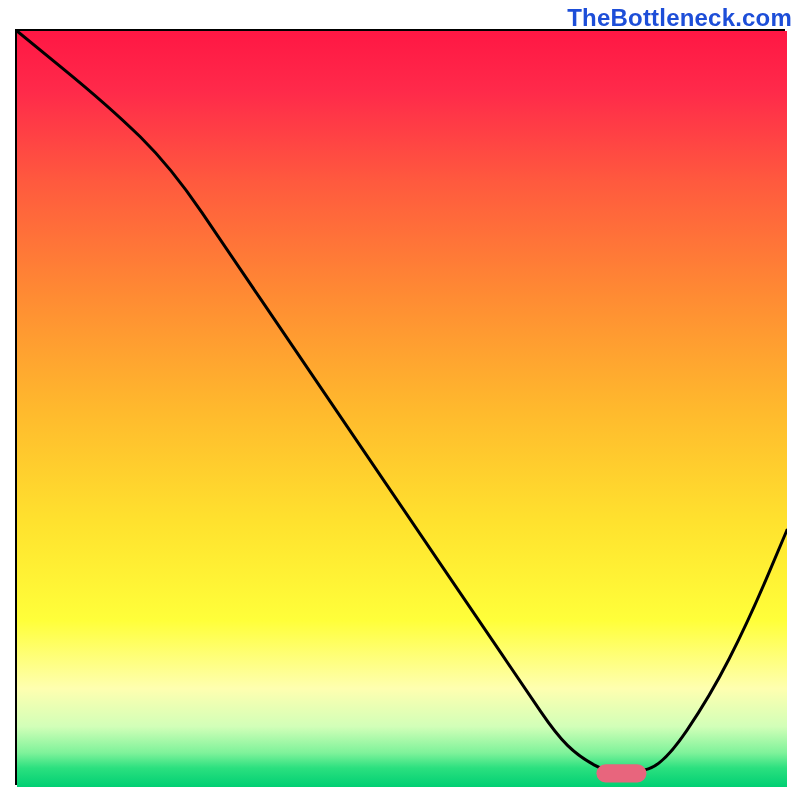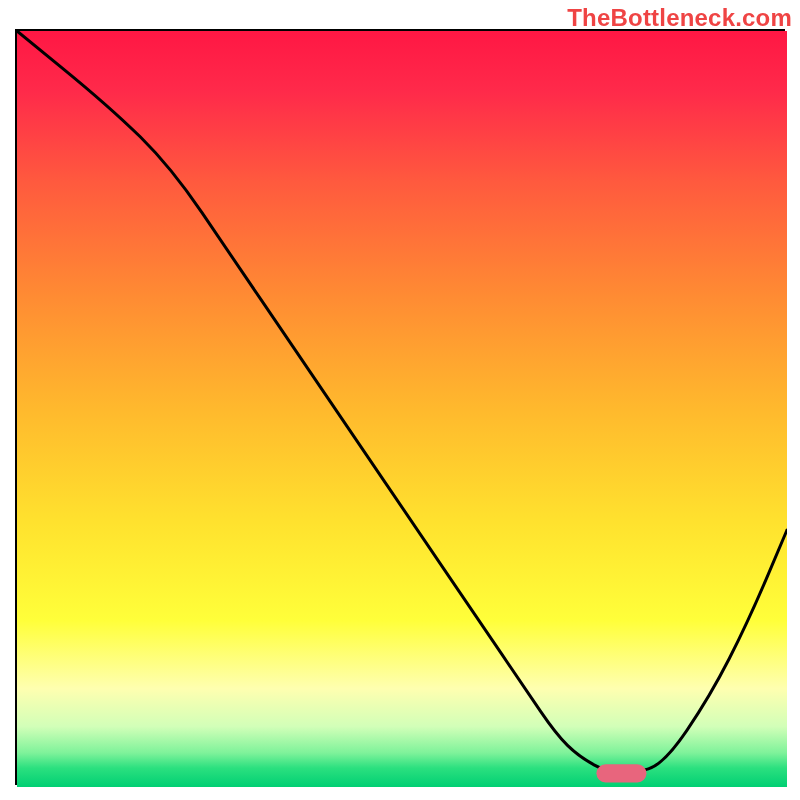--- a/index.html
+++ b/index.html
@@ -15,21 +15,21 @@
     position: relative;
     width: 800px;
     height: 800px;
   }
   .watermark {
     position: absolute;
     top: 4px;
     right: 8px;
     font-size: 24px;
     font-weight: 600;
-    color: #ef4444;
+    color: #1d4ed8;
     letter-spacing: 0.2px;
     user-select: none;
   }
   .plot {
     position: absolute;
     left: 15px;
     top: 29px;
     width: 770px;
     height: 756px;
     box-sizing: border-box;

